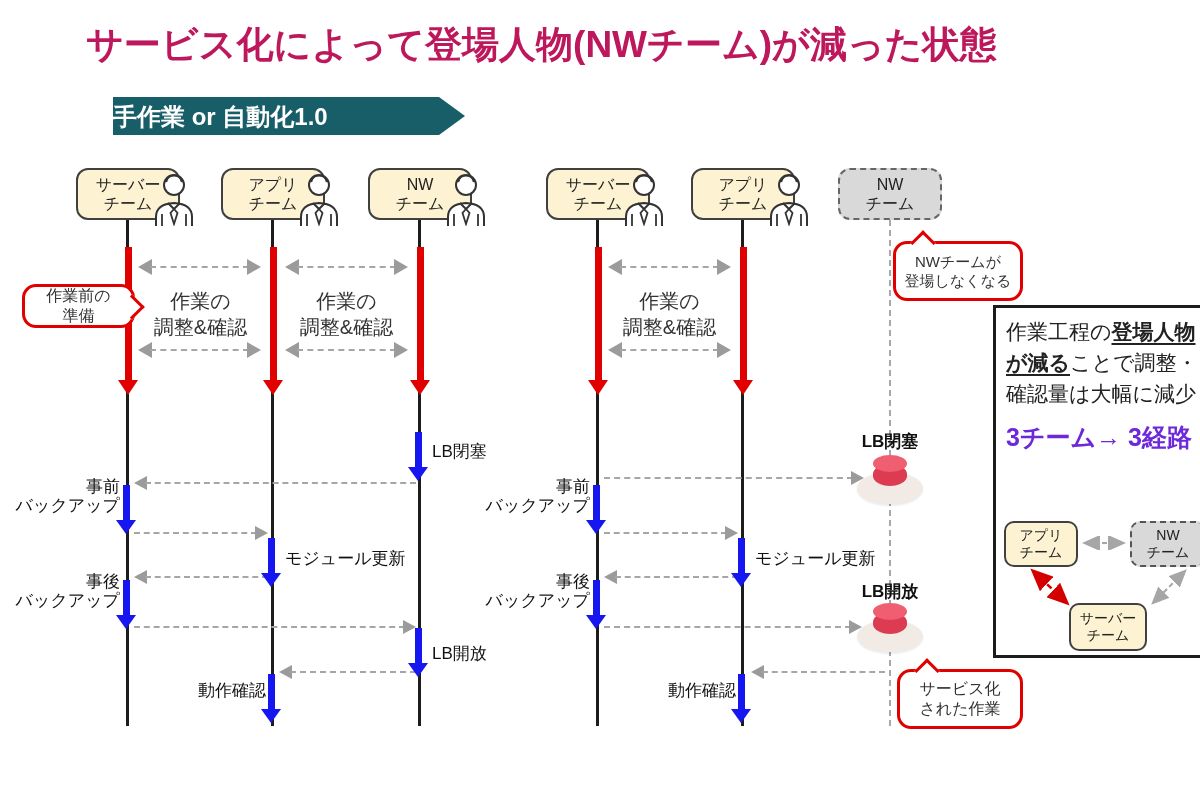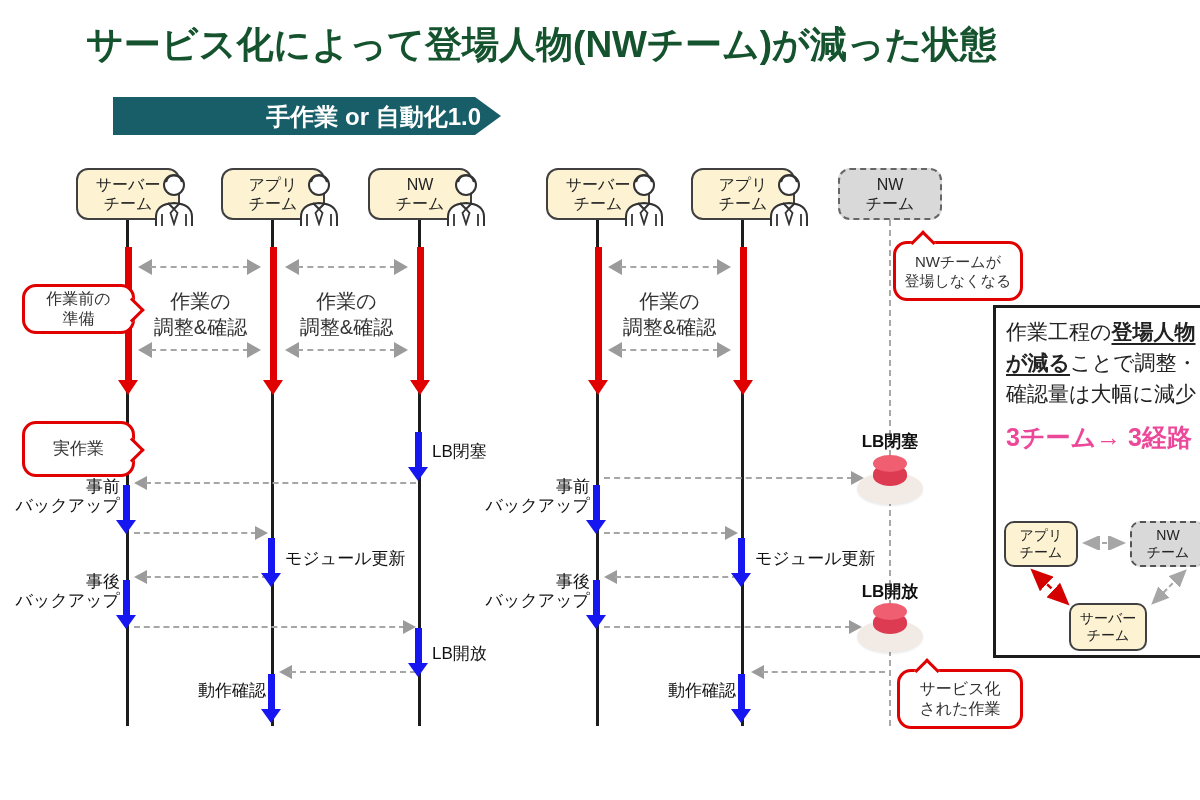--- a/index.html
+++ b/index.html
@@ -1,23 +1,23 @@
 <!DOCTYPE html>
 <html><head>
 <meta charset="utf-8">
 <style>
   html,body{margin:0;padding:0;background:#fff;}
   #stage{position:relative;width:1200px;height:800px;background:#fff;overflow:hidden;
          font-family:"Liberation Sans","DejaVu Sans",sans-serif;color:#222;}
   .abs{position:absolute;}
   
-  .title{font-size:37px;font-weight:900;color:#14532d;letter-spacing:0px;white-space:nowrap;}
-  
-  .banner{height:38px;line-height:40px;text-align:right;font-weight:bold;
-          clip-path:polygon(0 0,calc(100% - 26px) 0,100% 50%,calc(100% - 26px) 100%,0 100%);padding-left:36px;}
+  .title{font-size:37px;font-weight:900;color:#be185d;letter-spacing:0px;white-space:nowrap;}
+  
+  .banner{height:38px;line-height:40px;text-align:left;font-weight:bold;
+          clip-path:polygon(0 0,calc(100% - 26px) 0,100% 50%,calc(100% - 26px) 100%,0 100%);}
   .banner.teal{background:#175e68;color:#fff;font-size:24px;padding-right:20px;}
   .banner.green{background:#c8e2b5;color:#3a3a3a;font-size:23px;padding-right:20px;}
   
   .teambox{width:104px;height:52px;border:2px solid #404040;border-radius:12px;background:#fdf3d3;
            display:flex;flex-direction:column;align-items:center;justify-content:center;
            font-size:16px;line-height:19px;color:#222;box-sizing:border-box;z-index:2;}
   .teambox.gray{background:#d9d9d9;border:2px dashed #666;}
   .person{z-index:3;}
   
   .lifeline{width:3px;background:#1c1c1c;}
@@ -56,21 +56,21 @@
            display:flex;flex-direction:column;align-items:center;justify-content:center;
            font-size:16px;line-height:20px;color:#333;text-align:center;box-sizing:border-box;}
   .tail-r{content:"";position:absolute;right:-9px;top:calc(50% - 8px);width:15px;height:15px;background:#fff;
           border-right:3px solid #e10000;border-bottom:3px solid #e10000;transform:rotate(-45deg);}
   .tail-t{position:absolute;top:-10px;left:18px;width:15px;height:15px;background:#fff;
           border-left:3px solid #e10000;border-top:3px solid #e10000;transform:rotate(45deg);}
   
   .infobox{border:3px solid #1c1c1c;background:#fff;box-sizing:border-box;z-index:4;margin-left:33px;}
   .infotext{font-size:21px;line-height:31px;color:#222;}
   .infotext .bu{font-weight:bold;text-decoration:underline;text-decoration-thickness:2px;text-underline-offset:4px;}
-  .routes{font-size:25px;line-height:34px;font-weight:bold;color:#ec4899;white-space:nowrap;}
+  .routes{font-size:25px;line-height:34px;font-weight:bold;color:#6d28d9;white-space:nowrap;}
   .minibox{border:2px solid #404040;border-radius:10px;background:#fdf3d3;box-sizing:border-box;
            display:flex;flex-direction:column;align-items:center;justify-content:center;
            font-size:14px;line-height:17px;color:#222;z-index:5;}
   .minibox.gray{background:#d9d9d9;border:2px dashed #555;}
   
   .btn3d{width:66px;height:52px;z-index:3;}
   .btn3d .base{position:absolute;left:0;bottom:0;width:66px;height:32px;background:#f2ebe5;border-radius:50%;
                box-shadow:0 2px 2px rgba(0,0,0,0.08);}
   .btn3d .body{position:absolute;left:16px;top:12px;width:34px;height:22px;background:#dc3b52;border-radius:17px/10px;}
   .btn3d .top{position:absolute;left:16px;top:3px;width:34px;height:17px;background:#ef5e71;border-radius:50%;}
@@ -284,27 +284,23 @@
       <span class="body"></span>
       <span class="top"></span>
   </div>
   <div class="abs steplabel ct" style="left:855px;top:580px;width:70px;">LB開放</div>
   <div class="abs btn3d" style="left:857px;top:600px;">
     <span class="base"></span>
       <span class="body"></span>
       <span class="top"></span>
   </div>
 
-  <div class="abs callout" style="left:22px;top:284px;width:113px;height:50px;">
+  <div class="abs callout" style="left:22px;top:284px;width:113px;height:44px;">
     <span>作業前の</span>
     <span>準備</span>
-    <span class="tail-r"></span>
-  </div>
-  <div class="abs callout" style="left:22px;top:421px;width:113px;height:56px;font-size:17px;">
-    <span>実作業</span>
     <span class="tail-r"></span>
   </div>
   <div class="abs callout" style="left:893px;top:241px;width:130px;height:60px;font-size:15px;line-height:19px;">
     <span>NWチームが</span>
     <span>登場しなくなる</span>
     <span class="tail-t"></span>
   </div>
   <div class="abs callout" style="left:897px;top:669px;width:126px;height:60px;">
     <span>サービス化</span>
     <span>された作業</span>

